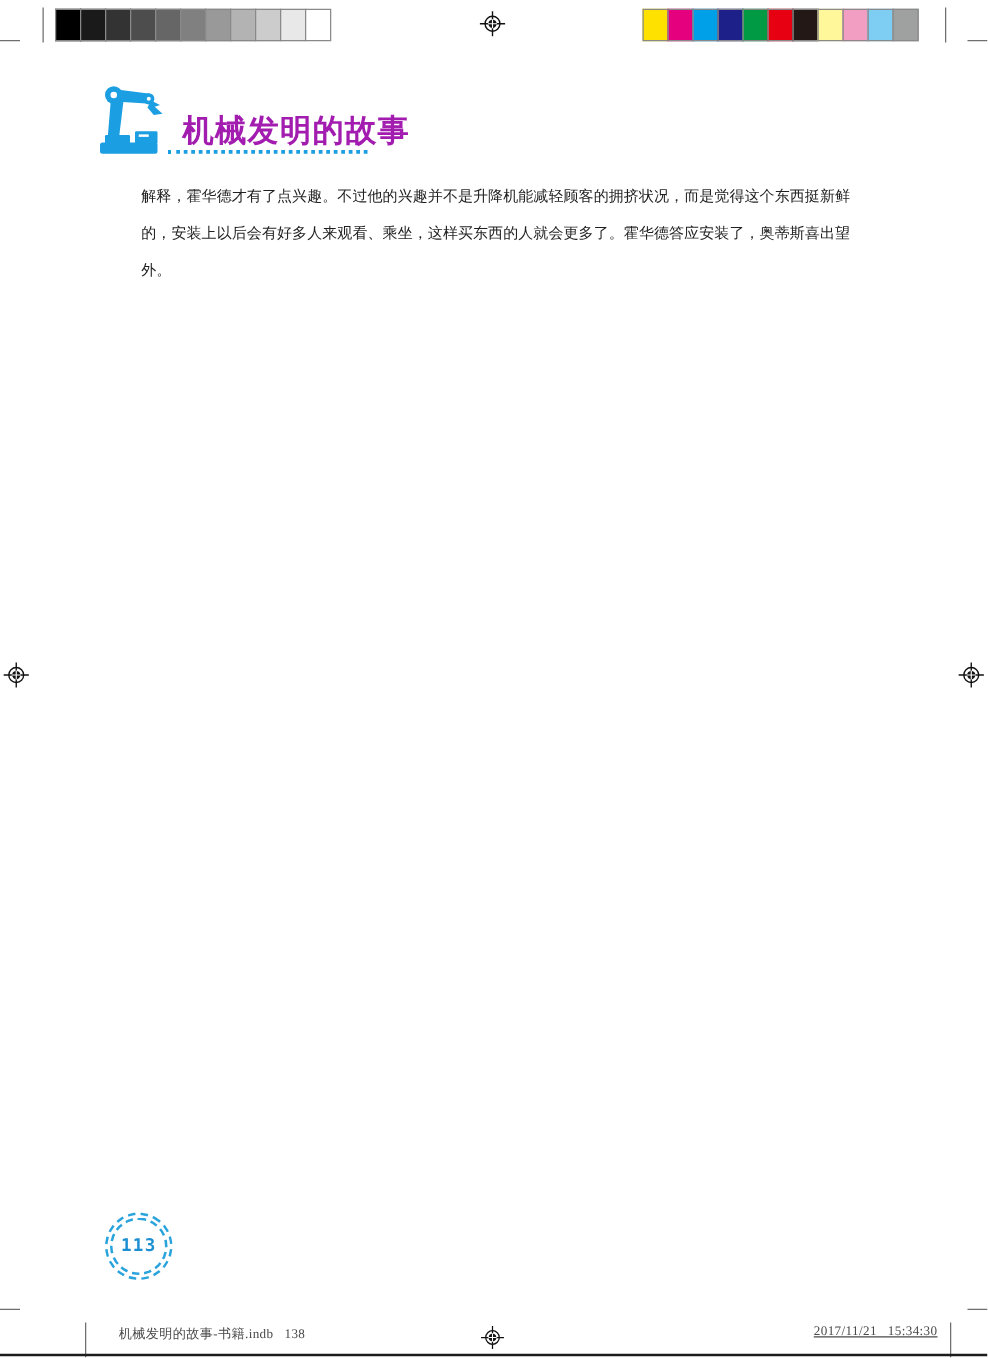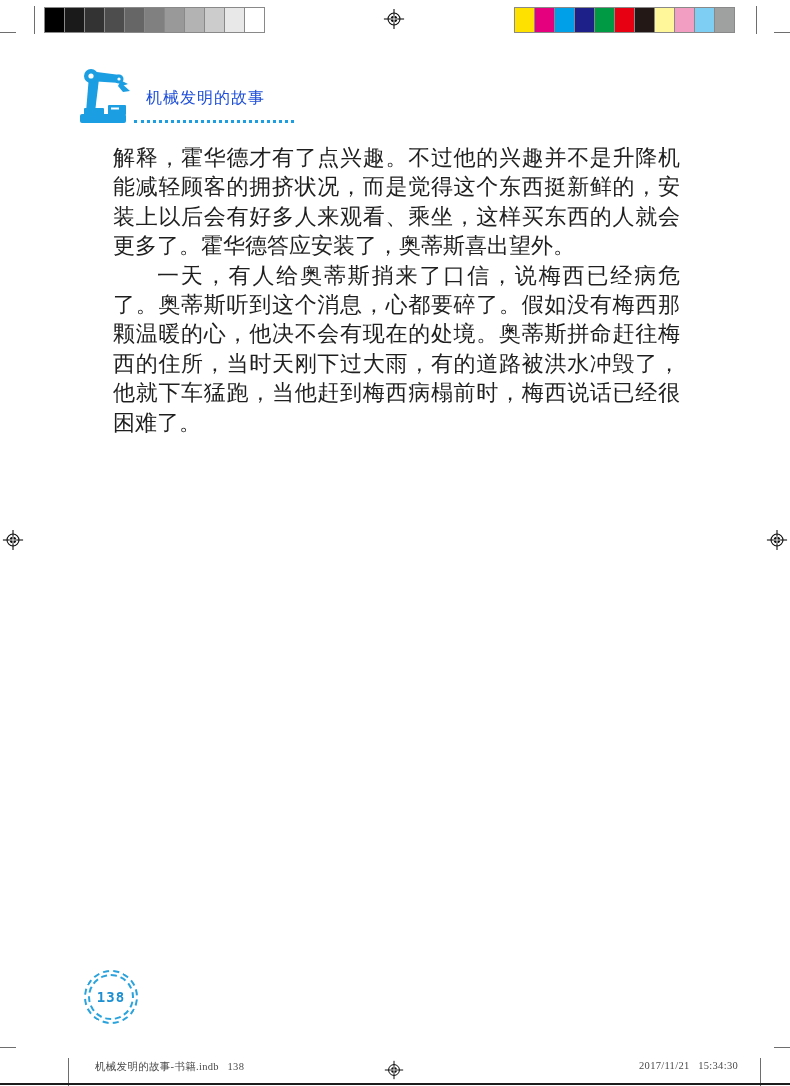--- a/index.html
+++ b/index.html
@@ -17,31 +17,31 @@
   #colorbar{left:514px;}
   .crop-v{position:absolute;width:1px;background:#6e6e6e;}
   .crop-h{position:absolute;height:1px;background:#6e6e6e;}
   .regmark{position:absolute;width:22px;height:22px;}
   
   #header{position:absolute;left:72px;top:62px;width:420px;height:66px;}
   #robot-icon{position:absolute;left:0;top:0;width:64px;height:64px;}
   #page-title{
     position:absolute;left:74px;top:26px;
     font-family:"Liberation Sans","DejaVu Sans",sans-serif;
-    font-weight:normal;font-size:16px;letter-spacing:1px;
-    color:#1d4ed8;white-space:nowrap;
+    font-weight:bold;font-size:25px;letter-spacing:1px;
+    color:#a21caf;white-space:nowrap;
   }
   #title-dotline{
     position:absolute;left:62px;top:58px;width:160px;height:0;
     border-bottom:3px dotted #1b9ee2;
   }
   
   #body-text{
     position:absolute;left:113px;top:143px;width:567px;
-    font-size:22px;line-height:29.4px;color:#1f1f1f;
+    font-size:12px;line-height:29.4px;color:#1f1f1f;
     text-align:justify;
   }
   #body-text p{margin:0;text-indent:2em;}
   #body-text p.noindent{text-indent:0;}
   
   #page-badge{
     position:absolute;left:88px;top:974px;width:46px;height:46px;
     border:2px dashed #2aa3dd;border-radius:50%;
     display:flex;align-items:center;justify-content:center;
     box-sizing:border-box;
@@ -53,21 +53,21 @@
   #page-number{
     font-family:"DejaVu Sans Mono","Liberation Mono",monospace;
     font-weight:bold;font-size:14px;color:#1b8fd2;letter-spacing:1px;
   }
   
   .footer-text{
     position:absolute;top:1060px;font-size:10.5px;color:#4a4a4a;
     white-space:pre;letter-spacing:.3px;
   }
   #footer-left{left:95px;text-align:center;}
-  #footer-right{right:52px;}
+  #footer-right{right:40px;text-decoration:underline;}
   #bottom-rule{position:absolute;left:0;top:1083px;width:790px;height:2px;background:#1c1c1c;}
 </style>
 </head>
 <body>
 
 <div class="swatch-bar" id="grayscale-bar">
     <div class="swatch" style="background: rgb(0, 0, 0);"></div>
     <div class="swatch" style="background: rgb(26, 26, 26);"></div>
     <div class="swatch" style="background: rgb(51, 51, 51);"></div>
     <div class="swatch" style="background: rgb(77, 77, 77);"></div>
@@ -151,22 +151,21 @@
     <circle cx="19" cy="14" r="2.6" fill="#ffffff"></circle>
     <circle cx="47" cy="17" r="1.6" fill="#ffffff"></circle>
     <rect x="39" y="45.5" width="8" height="2" fill="#ffffff"></rect>
   </svg>
   <div id="page-title">机械发明的故事</div>
   <div id="title-dotline"></div>
 </div>
 
 <div id="body-text">
   <p class="noindent">解释，霍华德才有了点兴趣。不过他的兴趣并不是升降机能减轻顾客的拥挤状况，而是觉得这个东西挺新鲜的，安装上以后会有好多人来观看、乘坐，这样买东西的人就会更多了。霍华德答应安装了，奥蒂斯喜出望外。</p>
-  <p>一天，有人给奥蒂斯捎来了口信，说梅西已经病危了。奥蒂斯听到这个消息，心都要碎了。假如没有梅西那颗温暖的心，他决不会有现在的处境。奥蒂斯拼命赶往梅西的住所，当时天刚下过大雨，有的道路被洪水冲毁了，他就下车猛跑，当他赶到梅西病榻前时，梅西说话已经很困难了。</p>
 </div>
 
 <div id="page-badge">
-  <span id="page-number">138</span>
+  <span id="page-number">113</span>
 </div>
 
 <div class="footer-text" id="footer-left">机械发明的故事-书籍.indb   138</div>
 <div class="footer-text" id="footer-right">2017/11/21   15:34:30</div>
 <div id="bottom-rule"></div>
 
 </body></html>

